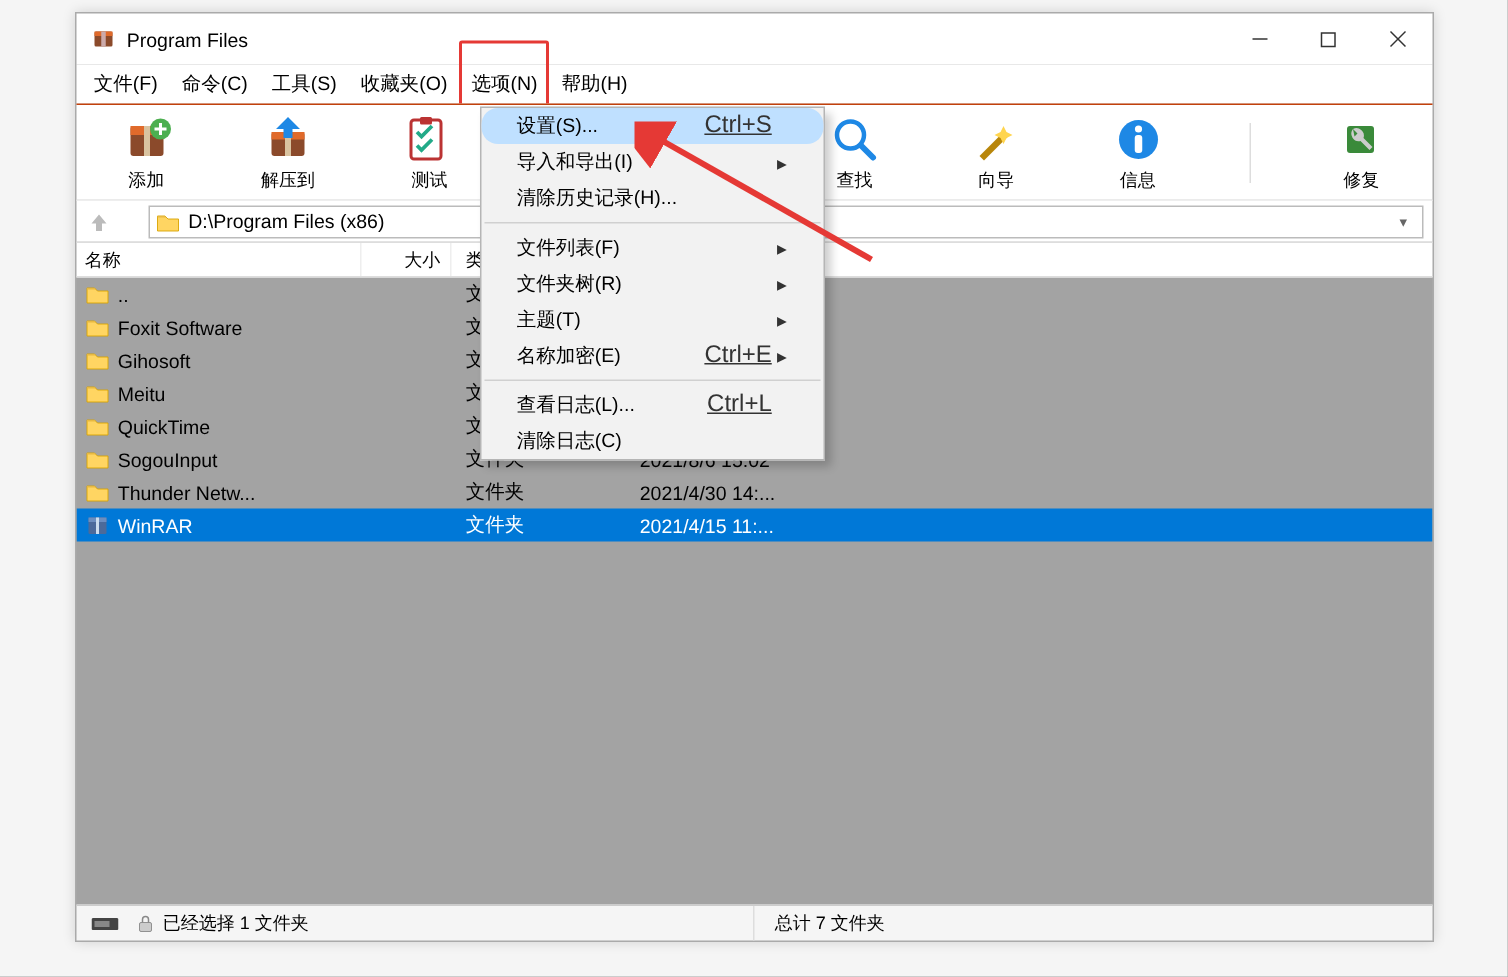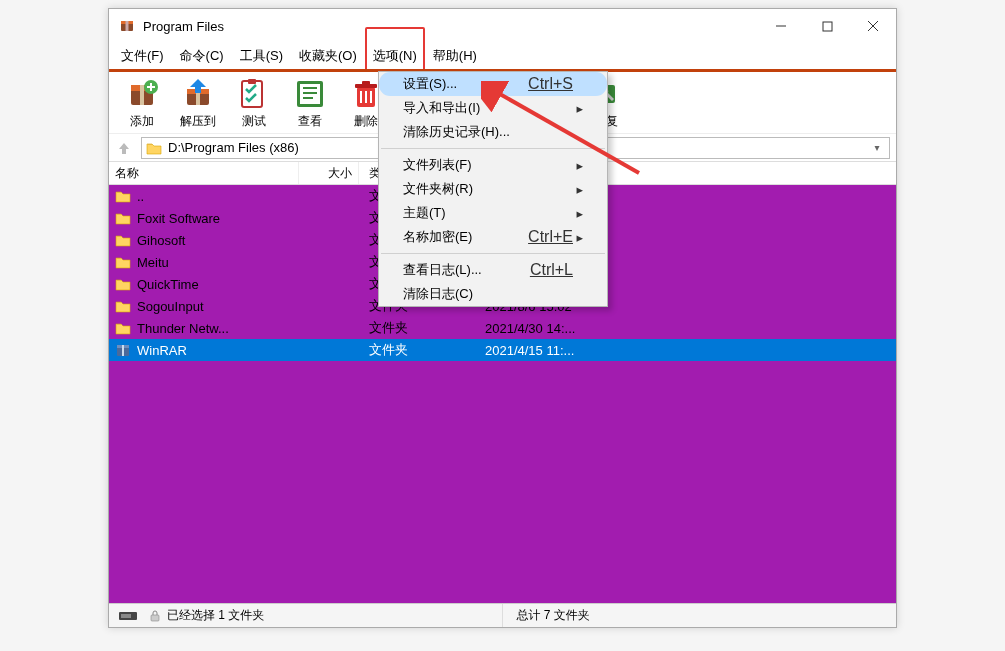--- a/index.html
+++ b/index.html
@@ -6,23 +6,23 @@
   body {
     font-family: "Microsoft YaHei", "Segoe UI", sans-serif;
     font-size: 13px;
     background: #f5f5f5;
     display: flex;
     justify-content: center;
     align-items: flex-start;
     padding: 8px;
   }
   .window {
-    width: 789px;
+    width: 906px;
     height: 620px;
-    background: #a21caf;
+    background: #a3a3a3;
     border: 1px solid #aaa;
     display: flex;
     flex-direction: column;
     box-shadow: 0 0 8px rgba(0,0,0,0.15);
     position: relative;
   }
   
   .titlebar {
     height: 34px;
     display: flex;
@@ -60,24 +60,25 @@
   .menu-item.highlighted {
     border: 2px solid #e53935;
     padding: 18px 6px;
   }
 
   
   .toolbar {
     height: 64px;
     display: flex;
     align-items: center;
-    padding: 0 6px;
+    padding: 0 20px;
     gap: 2px;
     background: #fff;
-    border-top: 3px solid #c2410c;
+    border-top: 1px solid #c2410c;
+    justify-content: space-between;
   }
   .tool-btn {
     display: flex;
     flex-direction: column;
     align-items: center;
     justify-content: center;
     width: 54px;
     height: 62px;
     font-size: 12px;
   }
@@ -94,21 +95,21 @@
     width:1px; height:40px;
     background:#ddd;
   }
 
   
   .addressbar {
     height: 28px;
     display: flex;
     align-items: center;
     padding: 0 6px;
-    gap: 8px;
+    gap: 24px;
     background: #fff;
     border-top: 1px solid #eee;
   }
   .addr-arrow {
     width: 18px; height: 18px;
     display:flex; align-items:center; justify-content:center;
     color:#888;
   }
   .addr-box {
     flex:1;

